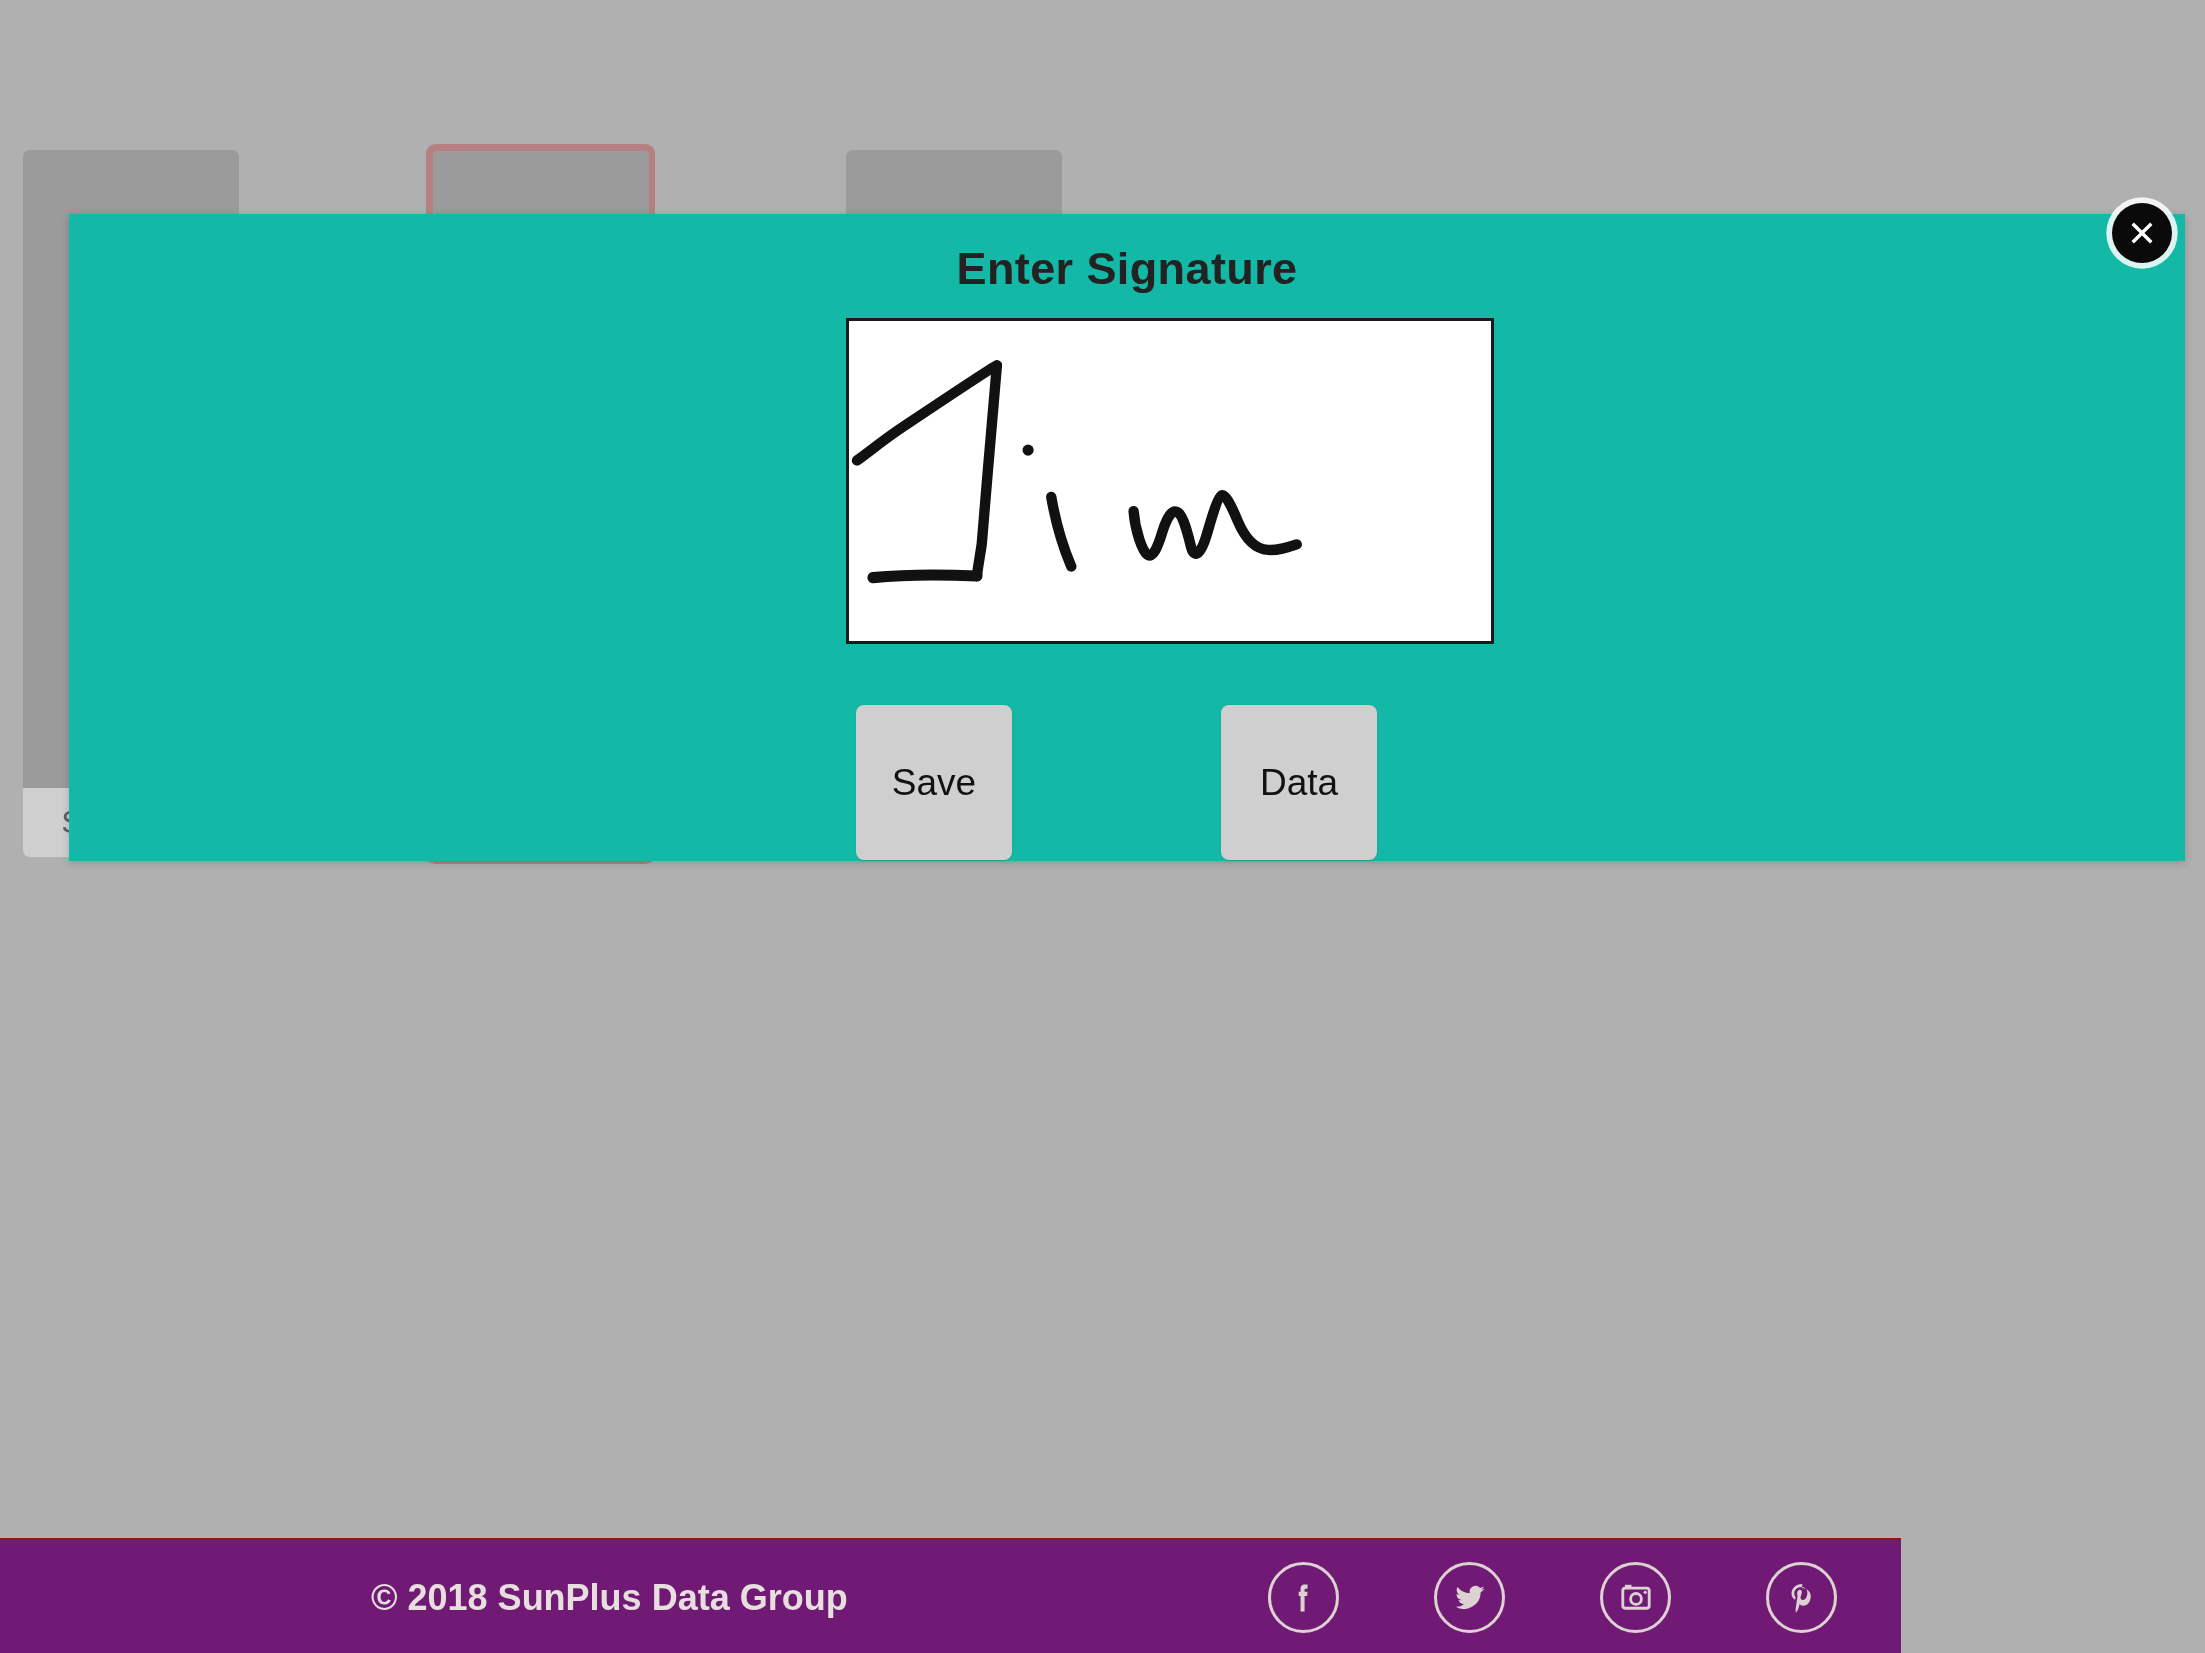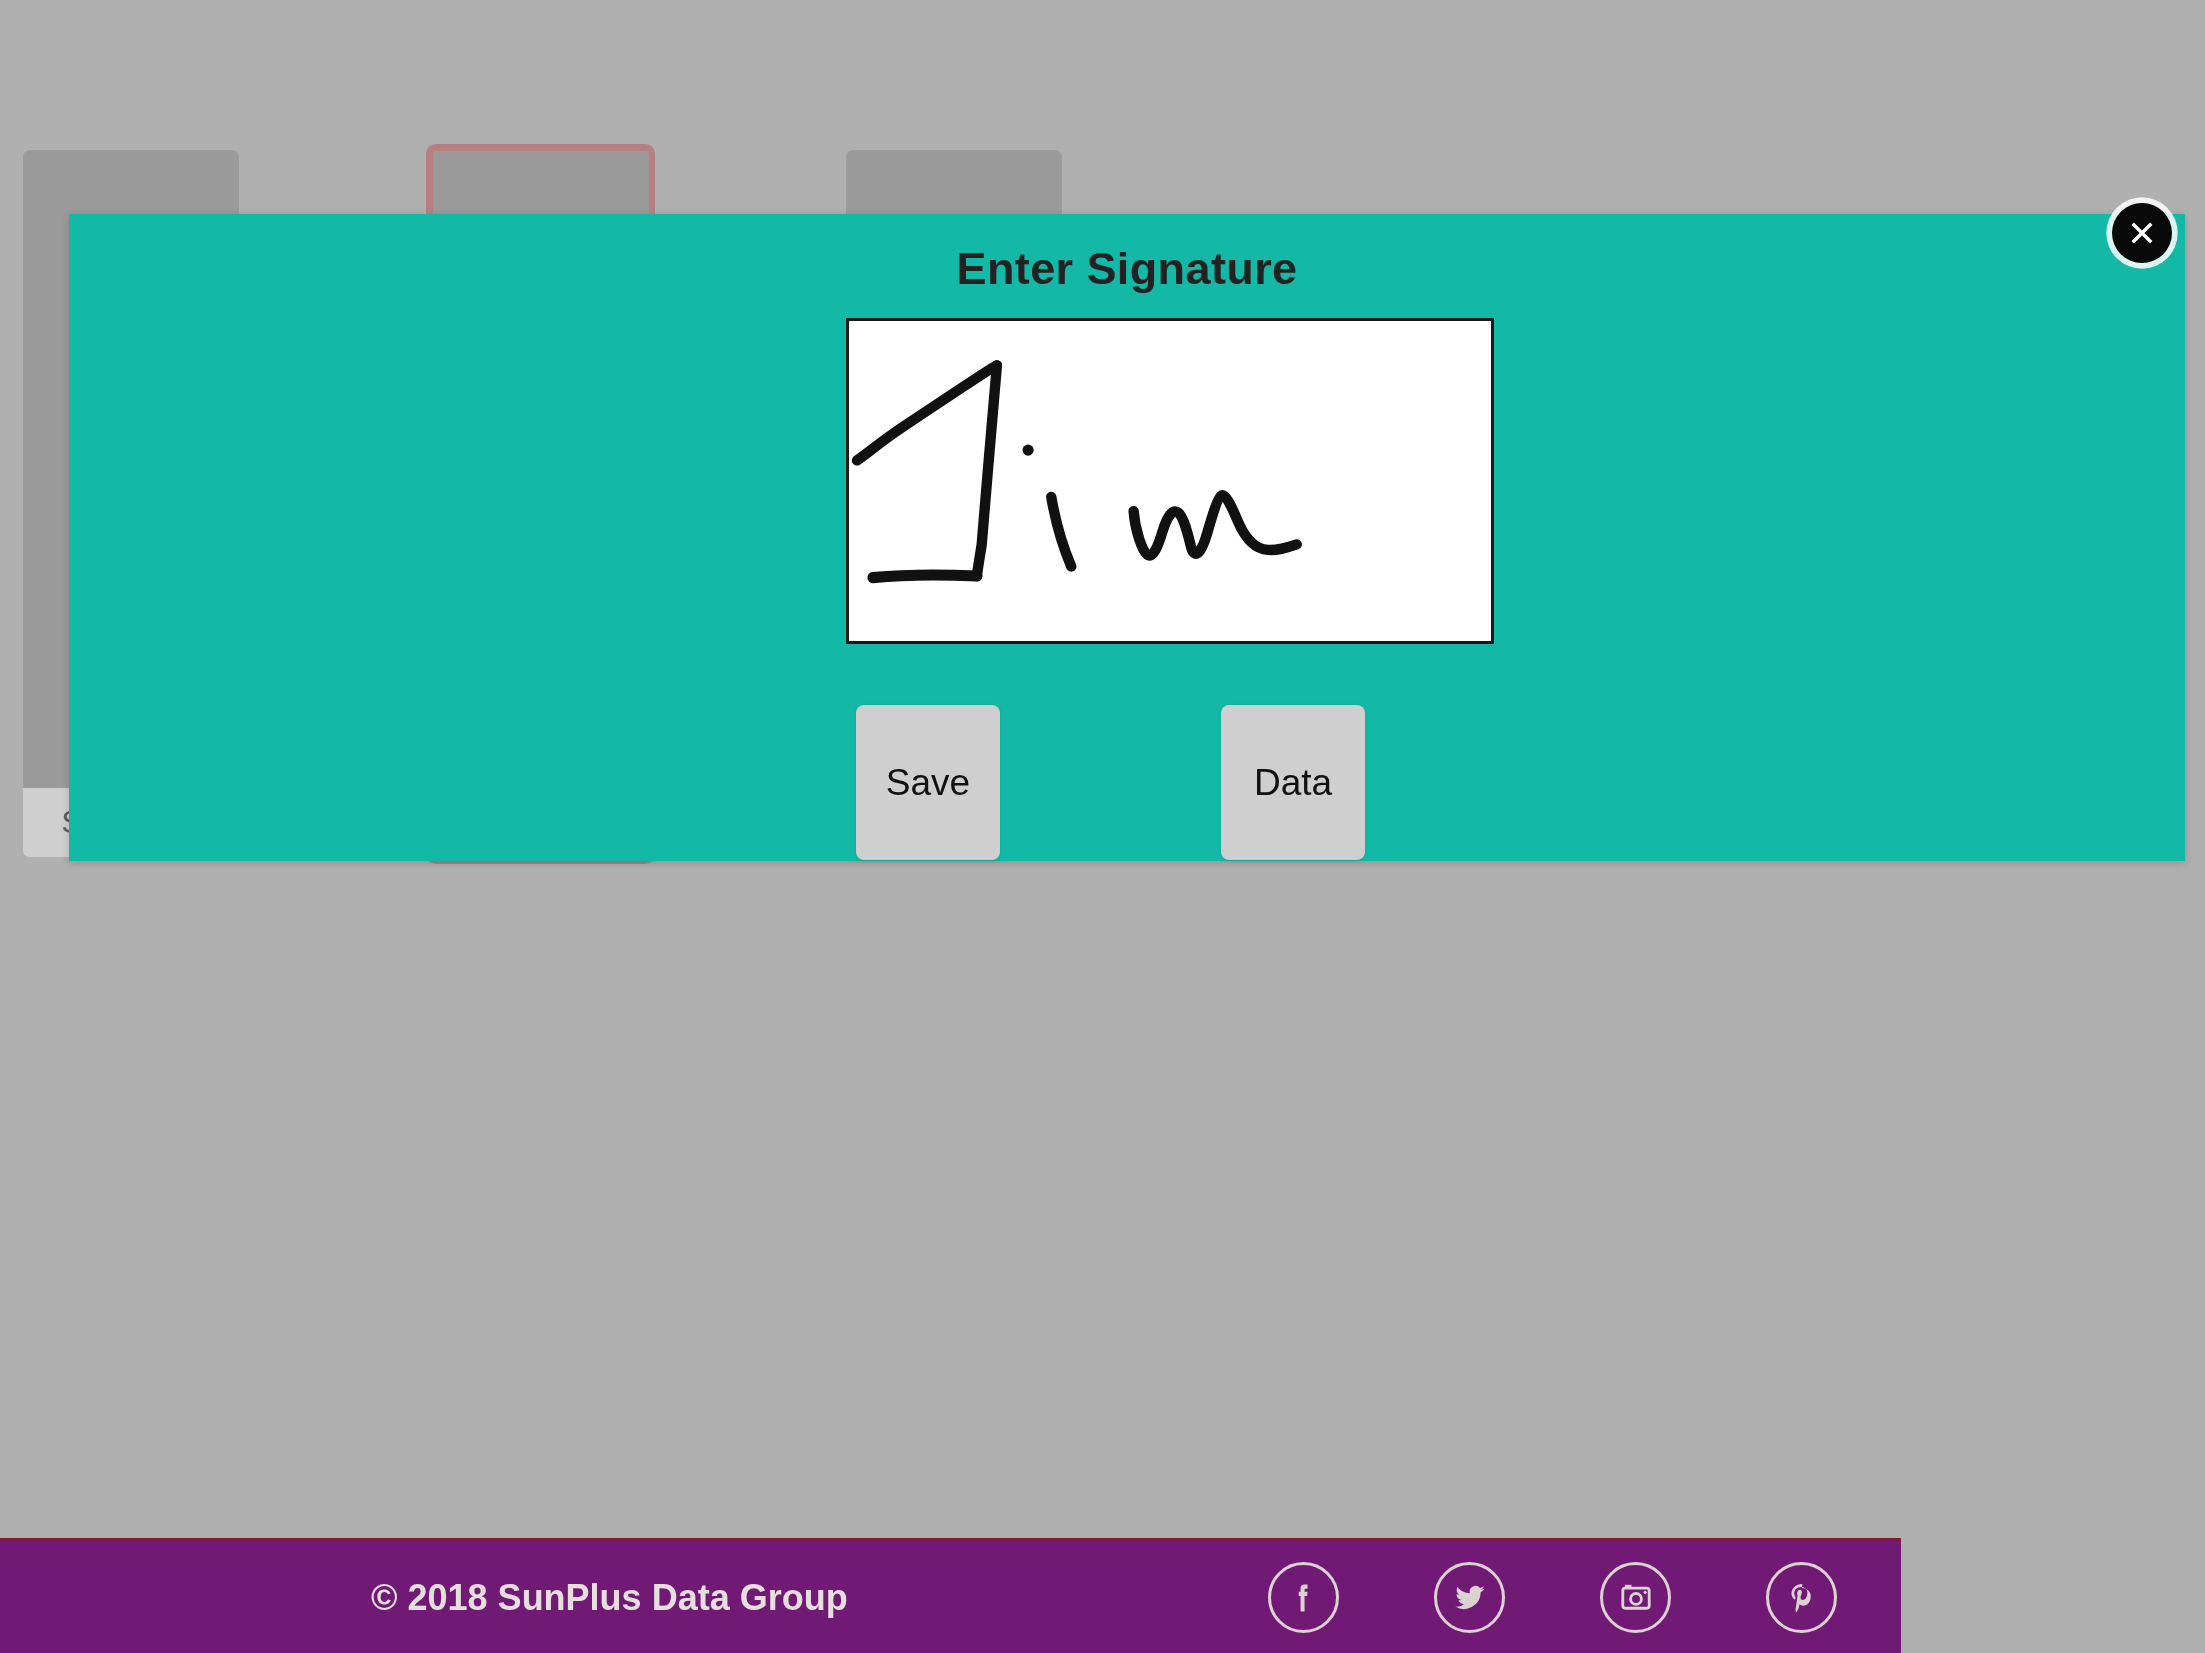--- a/index.html
+++ b/index.html
@@ -213,21 +213,21 @@
     height: 326px;
     border: 3.2px solid #1a1a1a;
     background: #ffffff;
     box-sizing: border-box;
     cursor: crosshair;
   }
   #signature-canvas svg { display:block; width:100%; height:100%; }
 
   .modal-btn {
     position: absolute;
-    width: 144px;
+    width: 156px;
     height: 155px;
     background: #cfcfcf;
     border: none;
     border-radius: 8px;
     color: #111111;
     font-family: "Liberation Sans", sans-serif;
     font-size: 37px;
     cursor: pointer;
     box-shadow: 0 0.8px 2.4px rgba(0,0,0,0.12);
     padding: 0;

